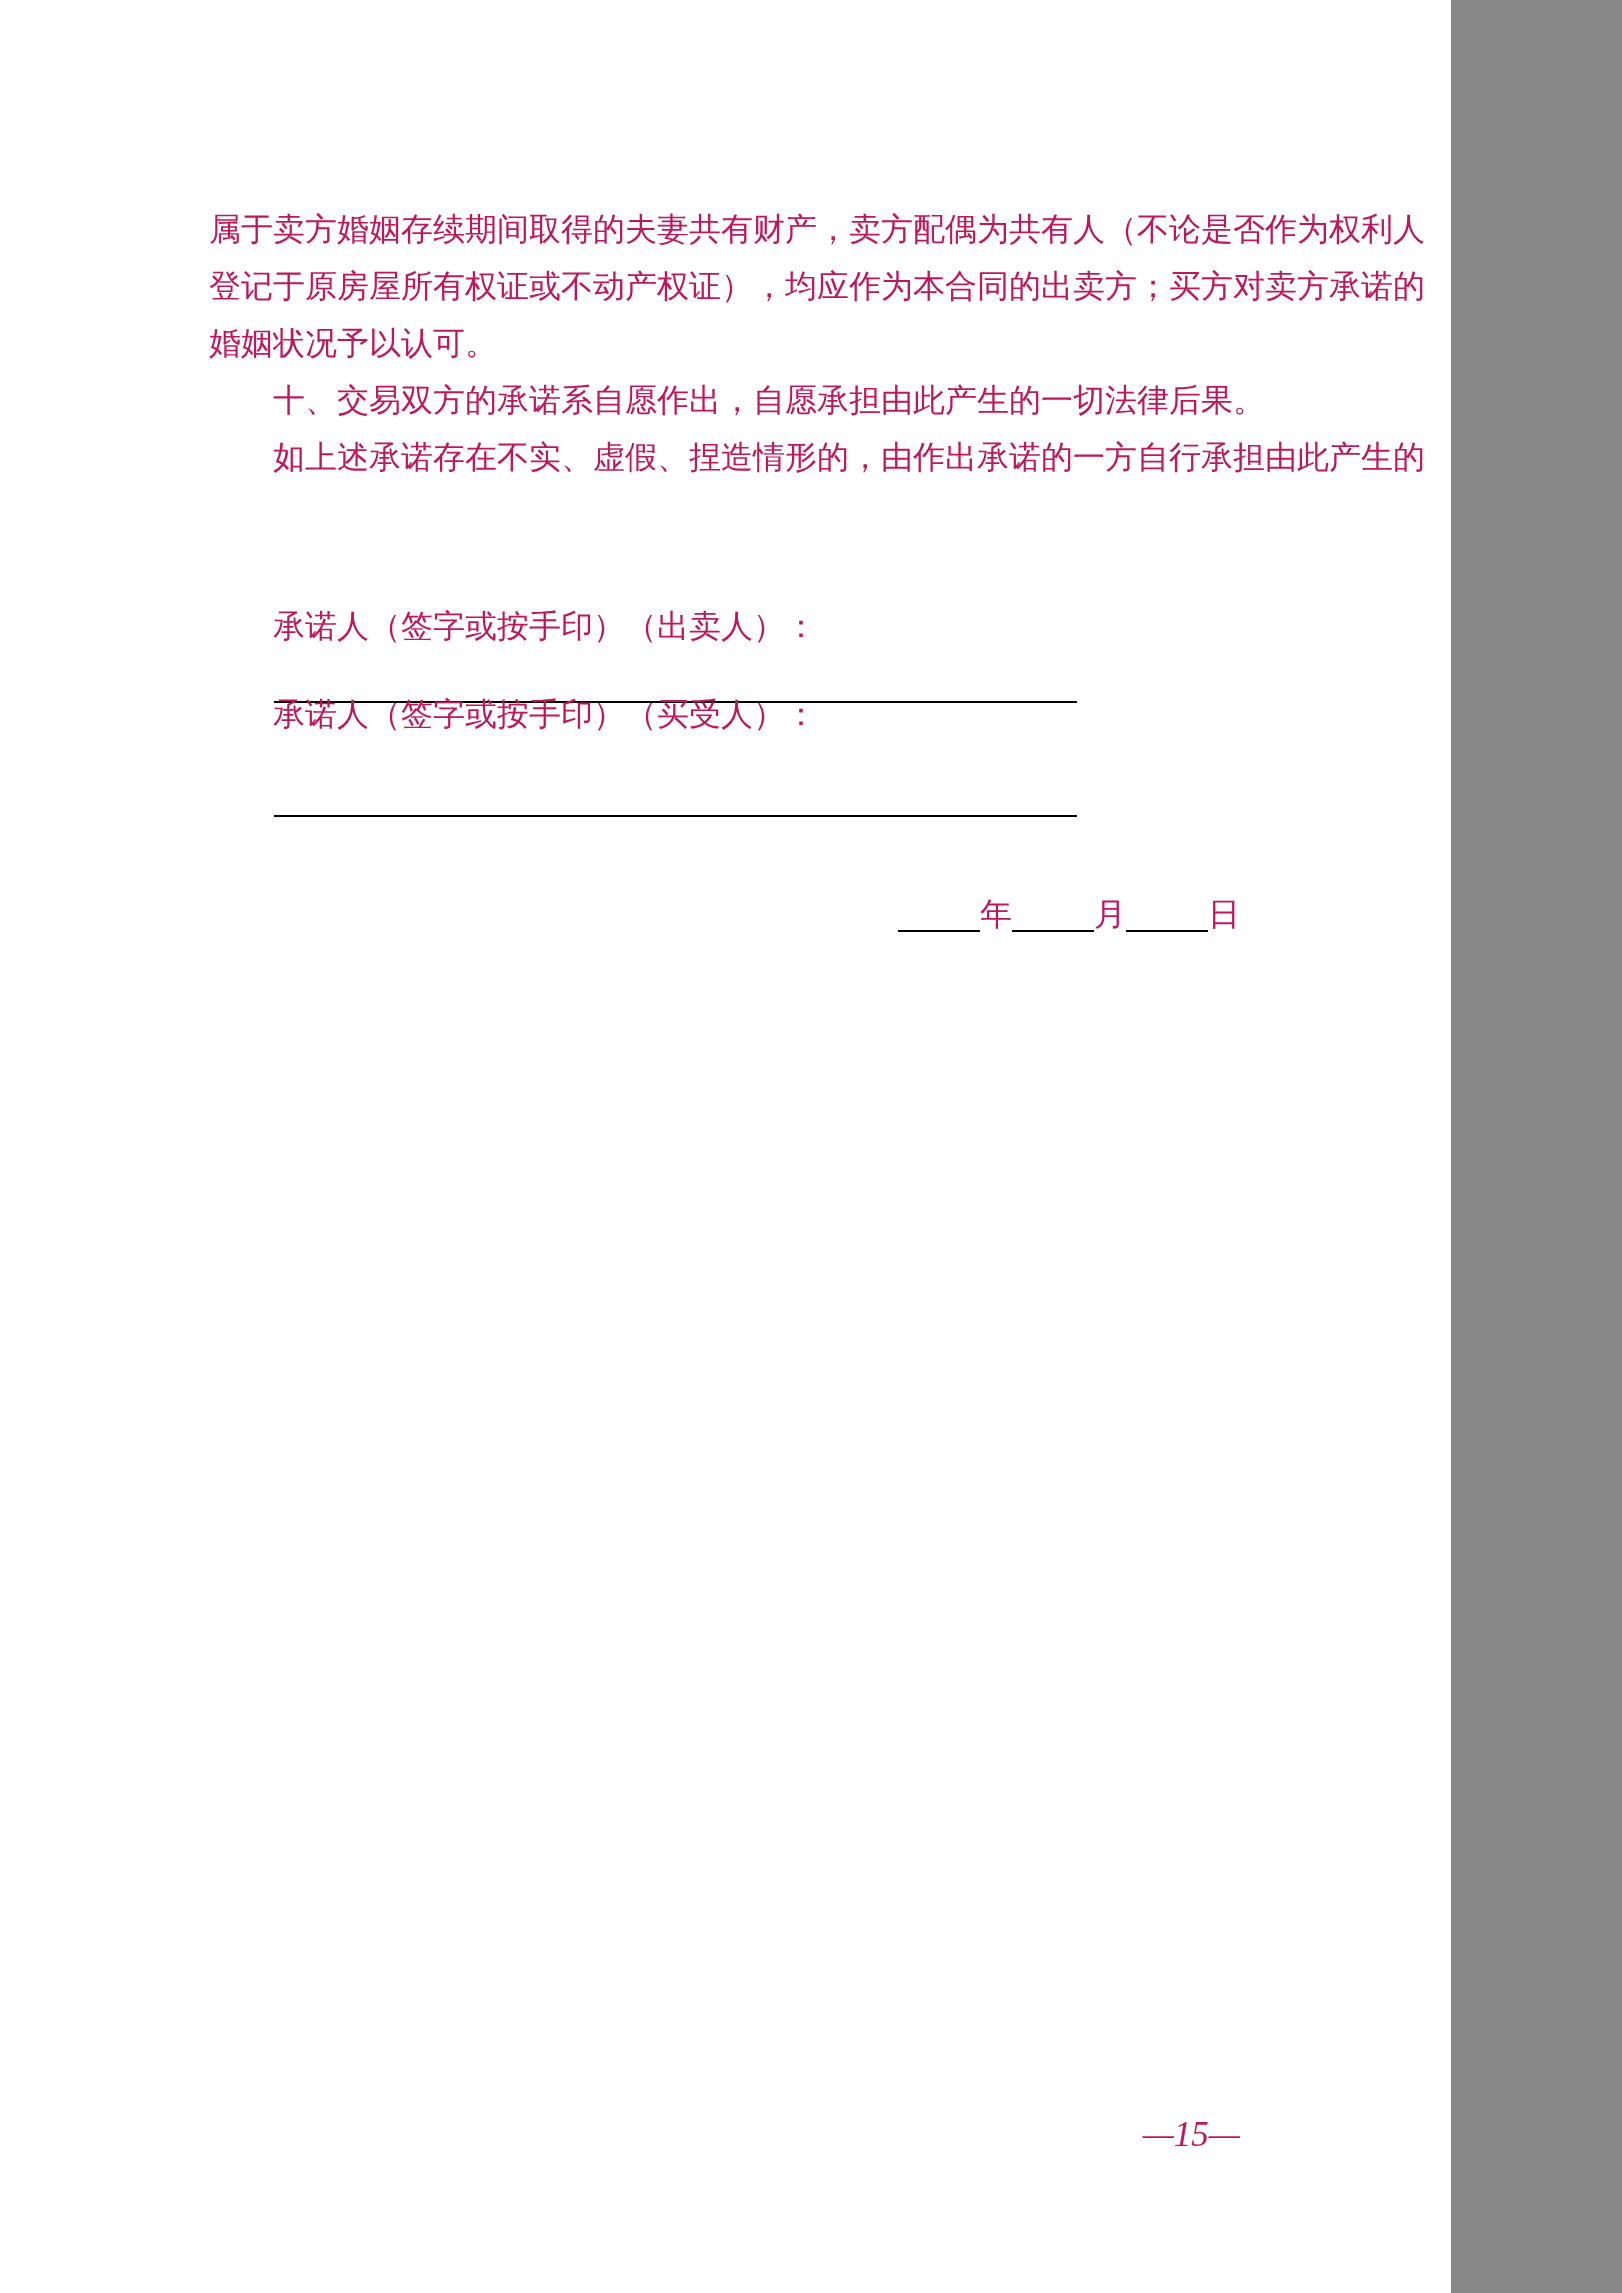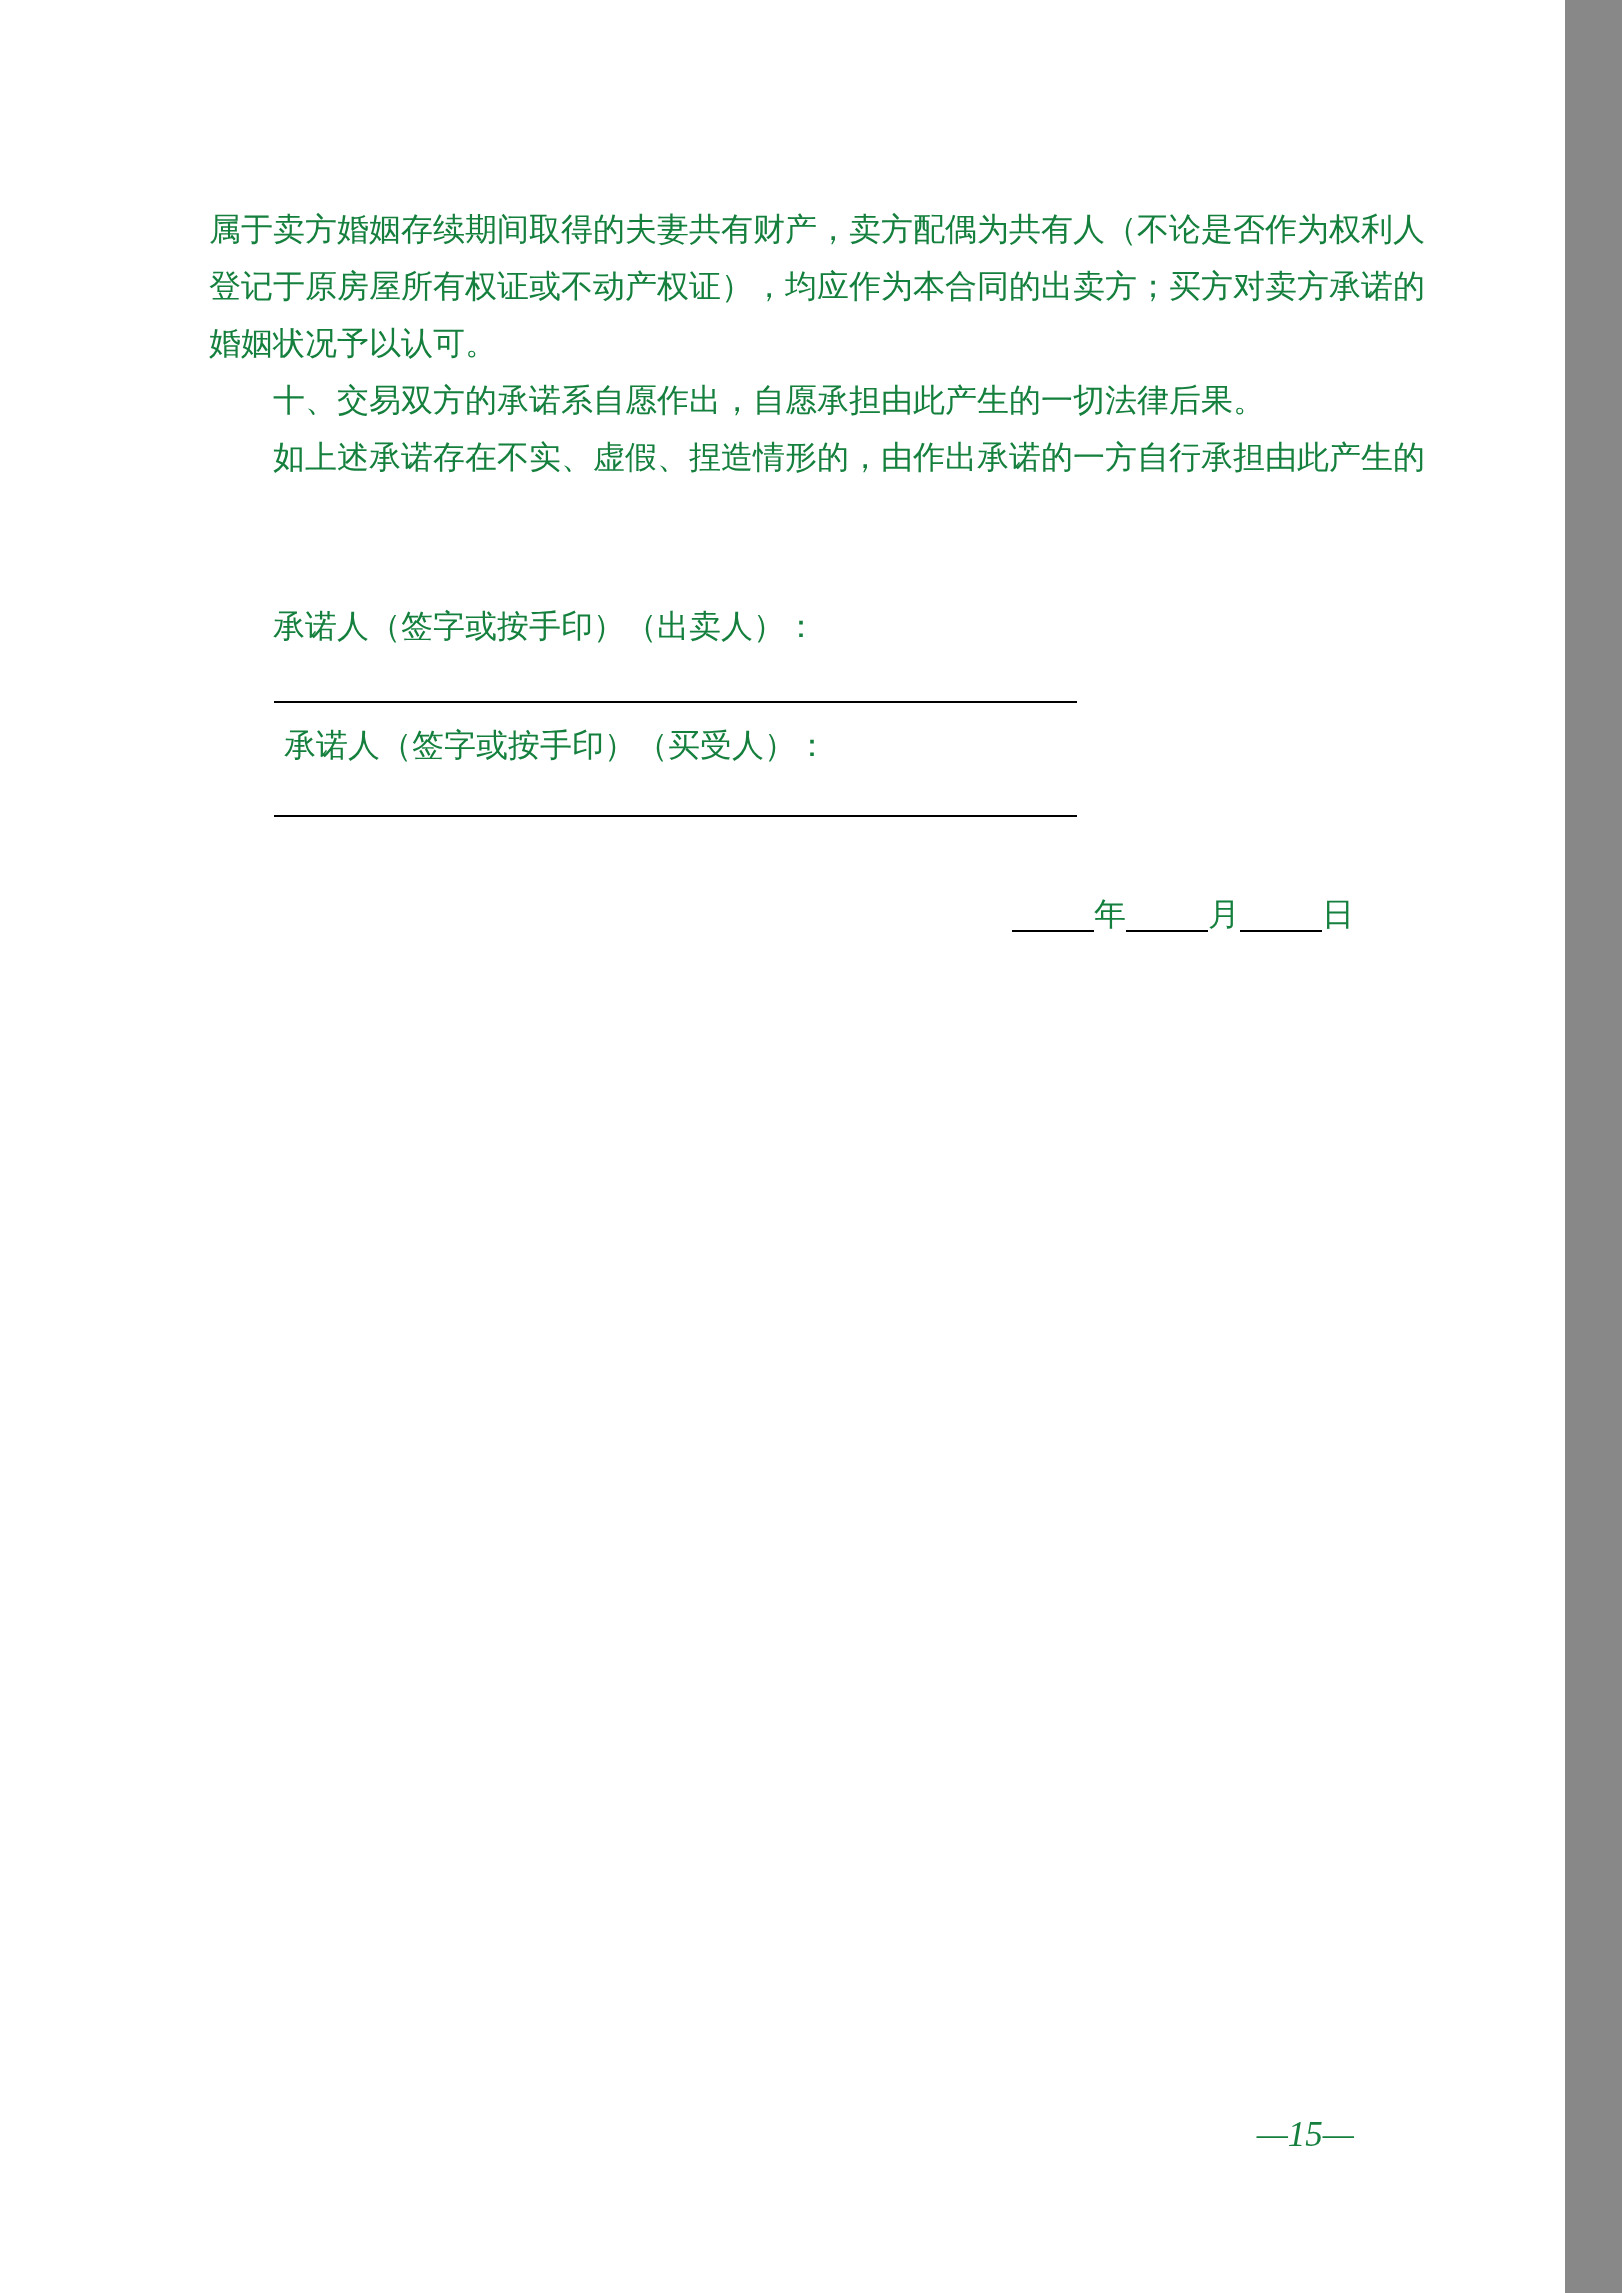--- a/index.html
+++ b/index.html
@@ -2,25 +2,25 @@
 <html style="font-size:14.5px"><head>
 <meta charset="utf-8">
 <style>
   html, body {
     margin: 0;
     padding: 0;
     background: #888;
   }
   .page {
     position: relative;
-    width: 1565px;
+    width: 1451px;
     height: 2294px;
     background: #ffffff;
     font-family: "Liberation Sans", "DejaVu Sans", sans-serif;
-    color: #15803d;
+    color: #be185d;
     overflow: hidden;
   }
   .body-text {
     position: absolute;
     left: 209px;
     top: 201px;
     width: 1209px;
   }
   .line {
     font-size: 32px;
@@ -33,21 +33,21 @@
   }
   .sig-label {
     position: absolute;
     left: 273px;
     font-size: 32px;
     line-height: 1;
     white-space: nowrap;
     text-align: right;
   }
   .sig-label.seller { top: 610px; }
-  .sig-label.buyer  { top: 729px; margin-left: 11px; }
+  .sig-label.buyer  { top: 698px; }
   .sig-line {
     position: absolute;
     left: 274px;
     width: 803px;
     height: 0;
     border-top: 2.7px solid #000000;
   }
   .sig-line.seller { top: 701px; }
   .sig-line.buyer  { top: 815px; }
   .date-line {

